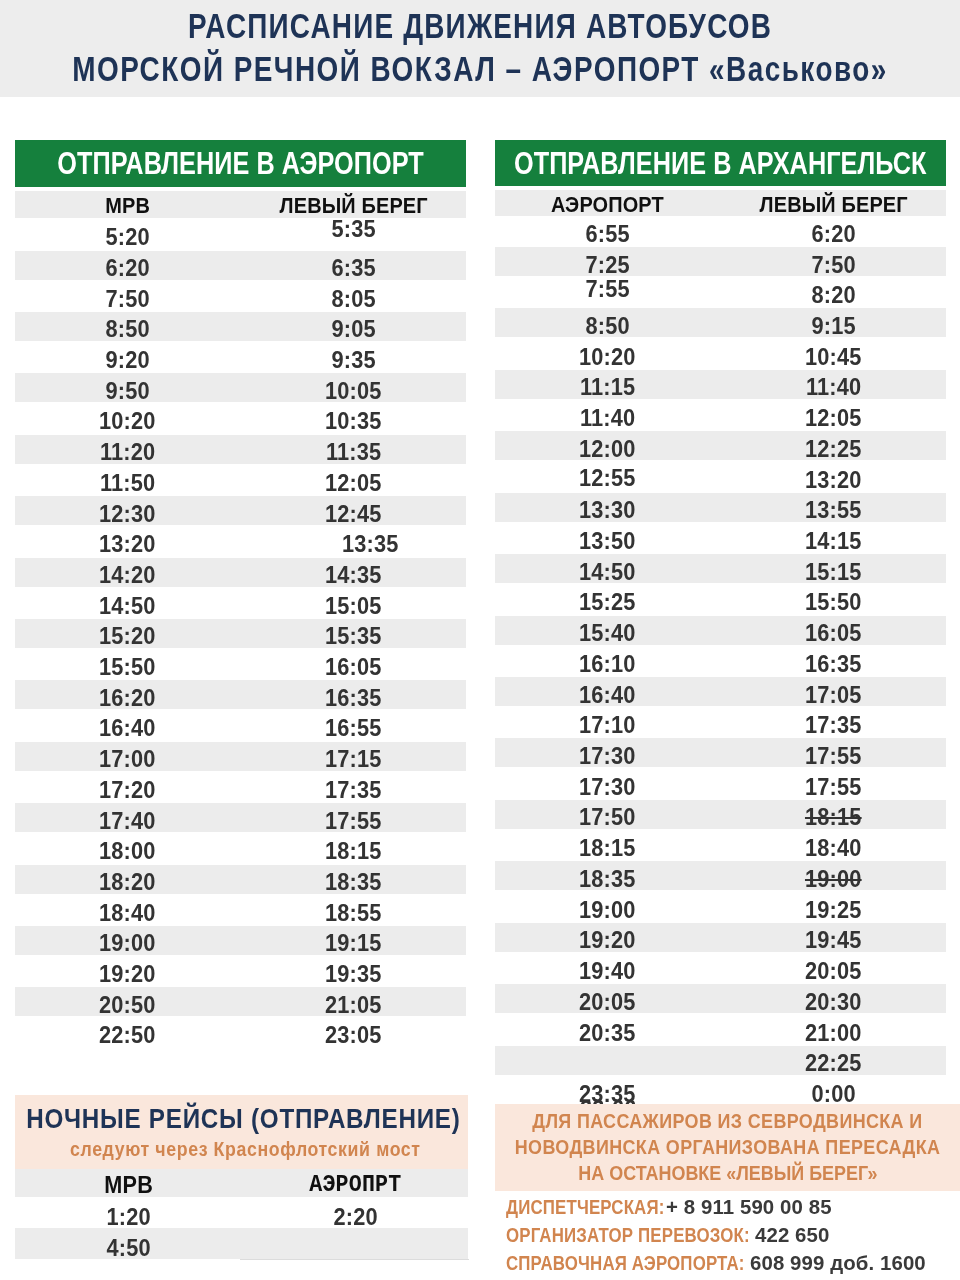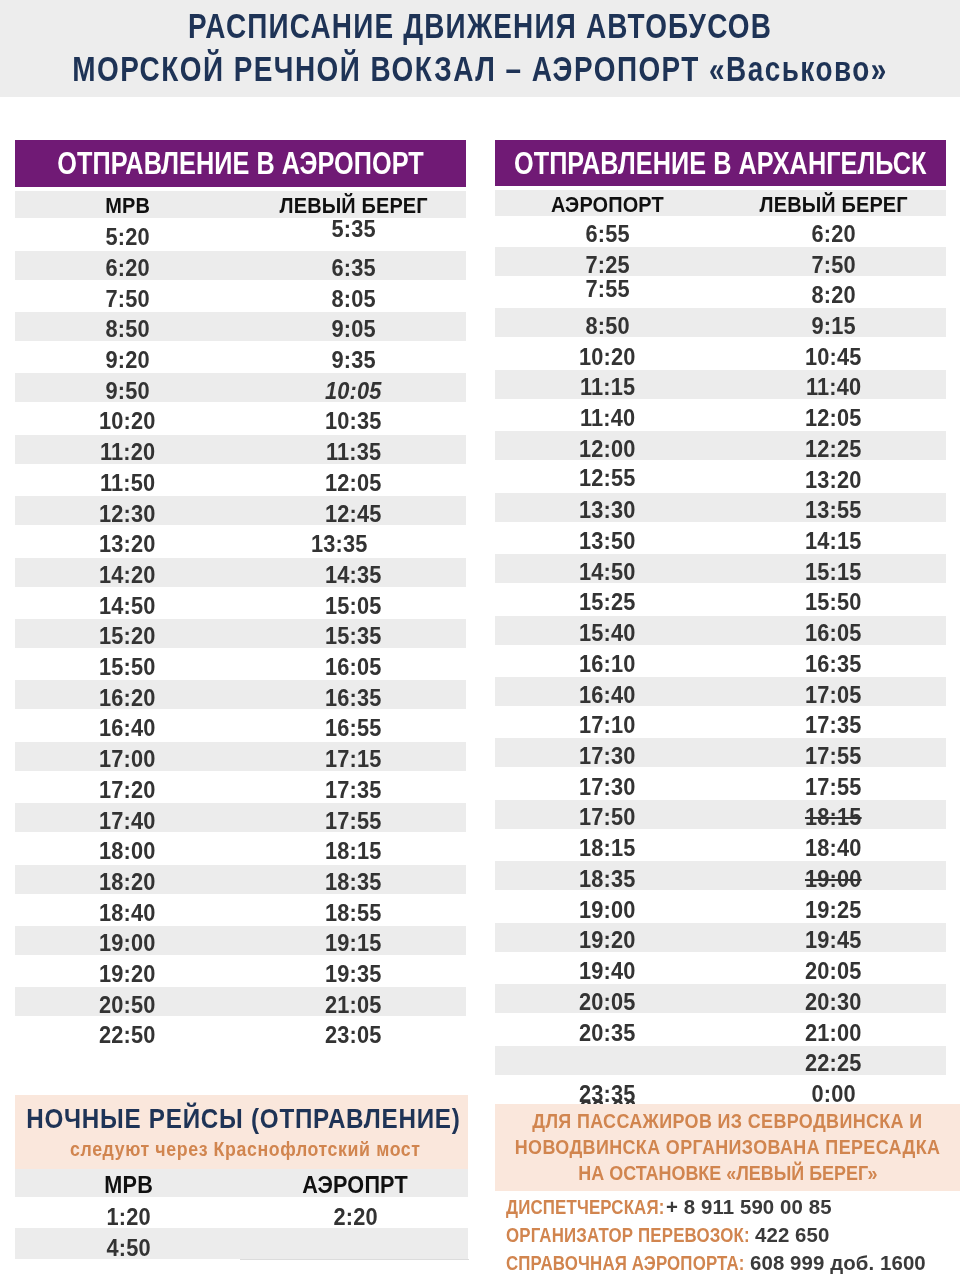--- a/index.html
+++ b/index.html
@@ -30,21 +30,21 @@
   #info-bar .info-item { position: absolute; top: 0; height: 36px; line-height: 36px;
               color: #d1854f; font-weight: bold; font-size: 21.3px; white-space: nowrap;
               transform-origin: 0 50%; }
   #info-0 { left: 11px;  transform: scaleX(0.868); letter-spacing: 0.48px; }
   #info-1 { left: 269px; transform: scaleX(0.870); letter-spacing: 0.85px; }
   #info-2 { left: 585px; transform: scaleX(0.867); letter-spacing: 0.5px; }
 
   
   .sched { position: absolute; }
   .sched-head { position: absolute; left: 0; top: 0; height: 46px;
-                background: #701a75; color: #ffffff; font-weight: bold;
+                background: #15803d; color: #ffffff; font-weight: bold;
                 font-size: 31.5px; line-height: 46px;
                 display: flex; align-items: center; justify-content: center;
                 white-space: nowrap; }
   .sched-head span { display:inline-block; transform: scaleX(0.802);
                 letter-spacing: 0.06px; text-indent: 0.06px; }
   .row-band { position: absolute; left: 0; background: #ececec; }
   .cellwrap { position: absolute; text-align: center; white-space: nowrap; }
   .cell { display: inline-block; color: #333333; font-weight: bold;
           font-size: 23.3px; transform: scaleX(0.935); letter-spacing: 0.2px; }
   .colhead .cell { color: #101010; font-size: 22.8px; letter-spacing: 0.15px;
@@ -113,33 +113,33 @@
       <div class="cellwrap" style="left: 188.2px; width: 300px; top: 253.9px; height: 29px; line-height: 29px;"><span class="cell">6:35</span></div>
       <div class="cellwrap" style="left: -37.8px; width: 300px; top: 284.6px; height: 29px; line-height: 29px;"><span class="cell">7:50</span></div>
       <div class="cellwrap" style="left: 188.2px; width: 300px; top: 284.6px; height: 29px; line-height: 29px;"><span class="cell">8:05</span></div>
       <div class="row-band" style="top: 311.9px; width: 451px; height: 29px;"></div>
       <div class="cellwrap" style="left: -37.8px; width: 300px; top: 315.3px; height: 29px; line-height: 29px;"><span class="cell">8:50</span></div>
       <div class="cellwrap" style="left: 188.2px; width: 300px; top: 315.3px; height: 29px; line-height: 29px;"><span class="cell">9:05</span></div>
       <div class="cellwrap" style="left: -37.8px; width: 300px; top: 346px; height: 29px; line-height: 29px;"><span class="cell">9:20</span></div>
       <div class="cellwrap" style="left: 188.2px; width: 300px; top: 346px; height: 29px; line-height: 29px;"><span class="cell">9:35</span></div>
       <div class="row-band" style="top: 373.3px; width: 451px; height: 29px;"></div>
       <div class="cellwrap" style="left: -37.8px; width: 300px; top: 376.7px; height: 29px; line-height: 29px;"><span class="cell">9:50</span></div>
-      <div class="cellwrap" style="left: 188.2px; width: 300px; top: 376.7px; height: 29px; line-height: 29px; font-style: italic;"><span class="cell">10:05</span></div>
+      <div class="cellwrap" style="left: 188.2px; width: 300px; top: 376.7px; height: 29px; line-height: 29px;"><span class="cell">10:05</span></div>
       <div class="cellwrap" style="left: -37.8px; width: 300px; top: 407.4px; height: 29px; line-height: 29px;"><span class="cell">10:20</span></div>
       <div class="cellwrap" style="left: 188.2px; width: 300px; top: 407.4px; height: 29px; line-height: 29px;"><span class="cell">10:35</span></div>
       <div class="row-band" style="top: 434.7px; width: 451px; height: 29px;"></div>
       <div class="cellwrap" style="left: -37.8px; width: 300px; top: 438.1px; height: 29px; line-height: 29px;"><span class="cell">11:20</span></div>
       <div class="cellwrap" style="left: 188.2px; width: 300px; top: 438.1px; height: 29px; line-height: 29px;"><span class="cell">11:35</span></div>
       <div class="cellwrap" style="left: -37.8px; width: 300px; top: 468.8px; height: 29px; line-height: 29px;"><span class="cell">11:50</span></div>
       <div class="cellwrap" style="left: 188.2px; width: 300px; top: 468.8px; height: 29px; line-height: 29px;"><span class="cell">12:05</span></div>
       <div class="row-band" style="top: 496.1px; width: 451px; height: 29px;"></div>
       <div class="cellwrap" style="left: -37.8px; width: 300px; top: 499.5px; height: 29px; line-height: 29px;"><span class="cell">12:30</span></div>
       <div class="cellwrap" style="left: 188.2px; width: 300px; top: 499.5px; height: 29px; line-height: 29px;"><span class="cell">12:45</span></div>
       <div class="cellwrap" style="left: -37.8px; width: 300px; top: 530.2px; height: 29px; line-height: 29px;"><span class="cell">13:20</span></div>
-      <div class="cellwrap" style="left: 174px; width: 300px; top: 530.2px; height: 29px; line-height: 29px;"><span class="cell">13:35</span></div>
+      <div class="cellwrap" style="left: 205px; width: 300px; top: 530.2px; height: 29px; line-height: 29px;"><span class="cell">13:35</span></div>
       <div class="row-band" style="top: 557.5px; width: 451px; height: 29px;"></div>
       <div class="cellwrap" style="left: -37.8px; width: 300px; top: 560.9px; height: 29px; line-height: 29px;"><span class="cell">14:20</span></div>
       <div class="cellwrap" style="left: 188.2px; width: 300px; top: 560.9px; height: 29px; line-height: 29px;"><span class="cell">14:35</span></div>
       <div class="cellwrap" style="left: -37.8px; width: 300px; top: 591.6px; height: 29px; line-height: 29px;"><span class="cell">14:50</span></div>
       <div class="cellwrap" style="left: 188.2px; width: 300px; top: 591.6px; height: 29px; line-height: 29px;"><span class="cell">15:05</span></div>
       <div class="row-band" style="top: 618.9px; width: 451px; height: 29px;"></div>
       <div class="cellwrap" style="left: -37.8px; width: 300px; top: 622.3px; height: 29px; line-height: 29px;"><span class="cell">15:20</span></div>
       <div class="cellwrap" style="left: 188.2px; width: 300px; top: 622.3px; height: 29px; line-height: 29px;"><span class="cell">15:35</span></div>
       <div class="cellwrap" style="left: -37.8px; width: 300px; top: 653px; height: 29px; line-height: 29px;"><span class="cell">15:50</span></div>
       <div class="cellwrap" style="left: 188.2px; width: 300px; top: 653px; height: 29px; line-height: 29px;"><span class="cell">16:05</span></div>
@@ -254,21 +254,21 @@
       <div class="cellwrap" style="left: -37px; width: 300px; top: 1079.96px; height: 29px; line-height: 29px;"><span class="cell">23:35</span></div>
       <div class="cellwrap" style="left: 189.2px; width: 300px; top: 1079.96px; height: 29px; line-height: 29px;"><span class="cell">0:00</span></div>
     </div>
 
   <div id="night-box"></div>
   <div id="night-title"><span>НОЧНЫЕ РЕЙСЫ (ОТПРАВЛЕНИЕ)</span></div>
   <div id="night-sub"><span>следуют через Краснофлотский мост</span></div>
   <div id="table-night" class="sched" style="left: 15px; top: 0px; width: 452.7px;">
       <div class="row-band" style="top: 1169.1px; width: 452.7px; height: 27.5px;"></div>
       <div class="cellwrap colhead" style="left: -36.4px; width: 300px; top: 1170.5px; height: 27.5px; line-height: 27.5px;"><span class="cell">МРВ</span></div>
-      <div class="cellwrap colhead" style="left: 190.4px; width: 300px; top: 1170.5px; height: 27.5px; line-height: 27.5px;"><span class="cell">АЭРОПРТ</span></div>
+      <div class="cellwrap colhead" style="left: 190.4px; width: 300px; top: 1170.5px; height: 27.5px; line-height: 27.5px; font-family: Liberation Mono, monospace;"><span class="cell">АЭРОПРТ</span></div>
       <div class="cellwrap" style="left: -36.4px; width: 300px; top: 1203.1px; height: 29px; line-height: 29px;"><span class="cell">1:20</span></div>
       <div class="cellwrap" style="left: 190.4px; width: 300px; top: 1203.1px; height: 29px; line-height: 29px;"><span class="cell">2:20</span></div>
       <div class="row-band" style="top: 1228px; width: 452.7px; height: 30.6px;"></div>
       <div class="cellwrap" style="left: -36.4px; width: 300px; top: 1233.8px; height: 29px; line-height: 29px;"><span class="cell">4:50</span></div>
     </div>
   <div id="night-edge"></div>
 
   <div id="notice-box"></div>
   <div id="notice-lines">
       <div class="notice-line" style="top: 1111.4px;"><span>ДЛЯ ПАССАЖИРОВ ИЗ СЕВРОДВИНСКА И</span></div>

